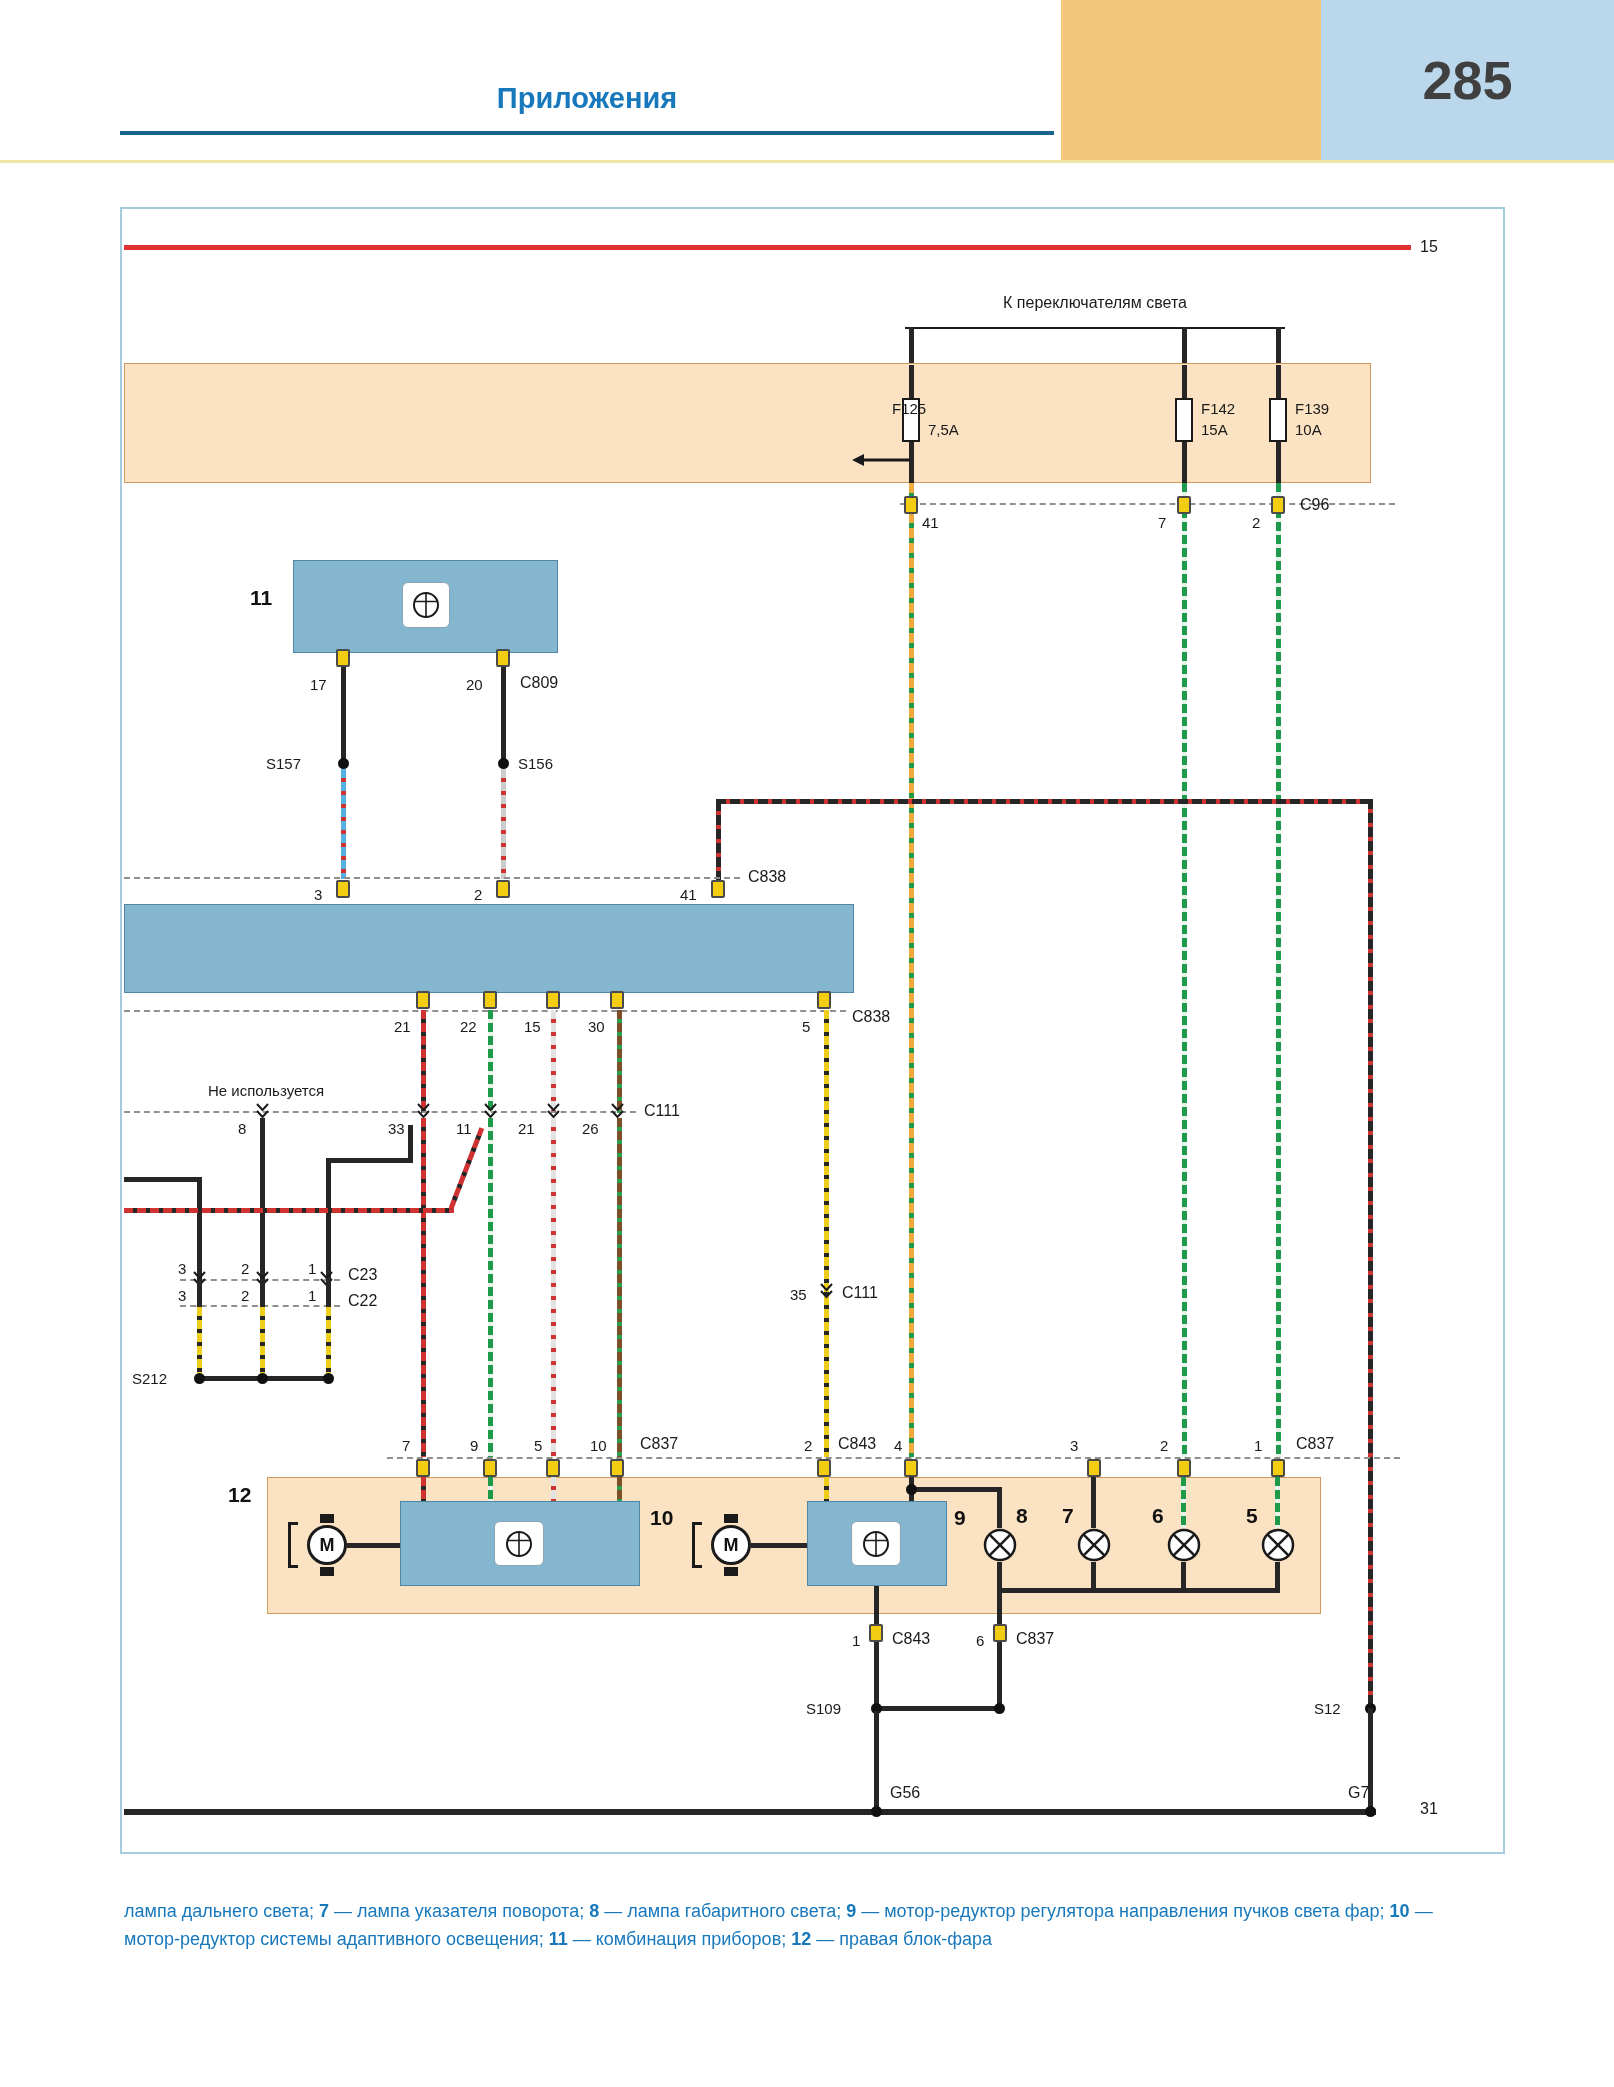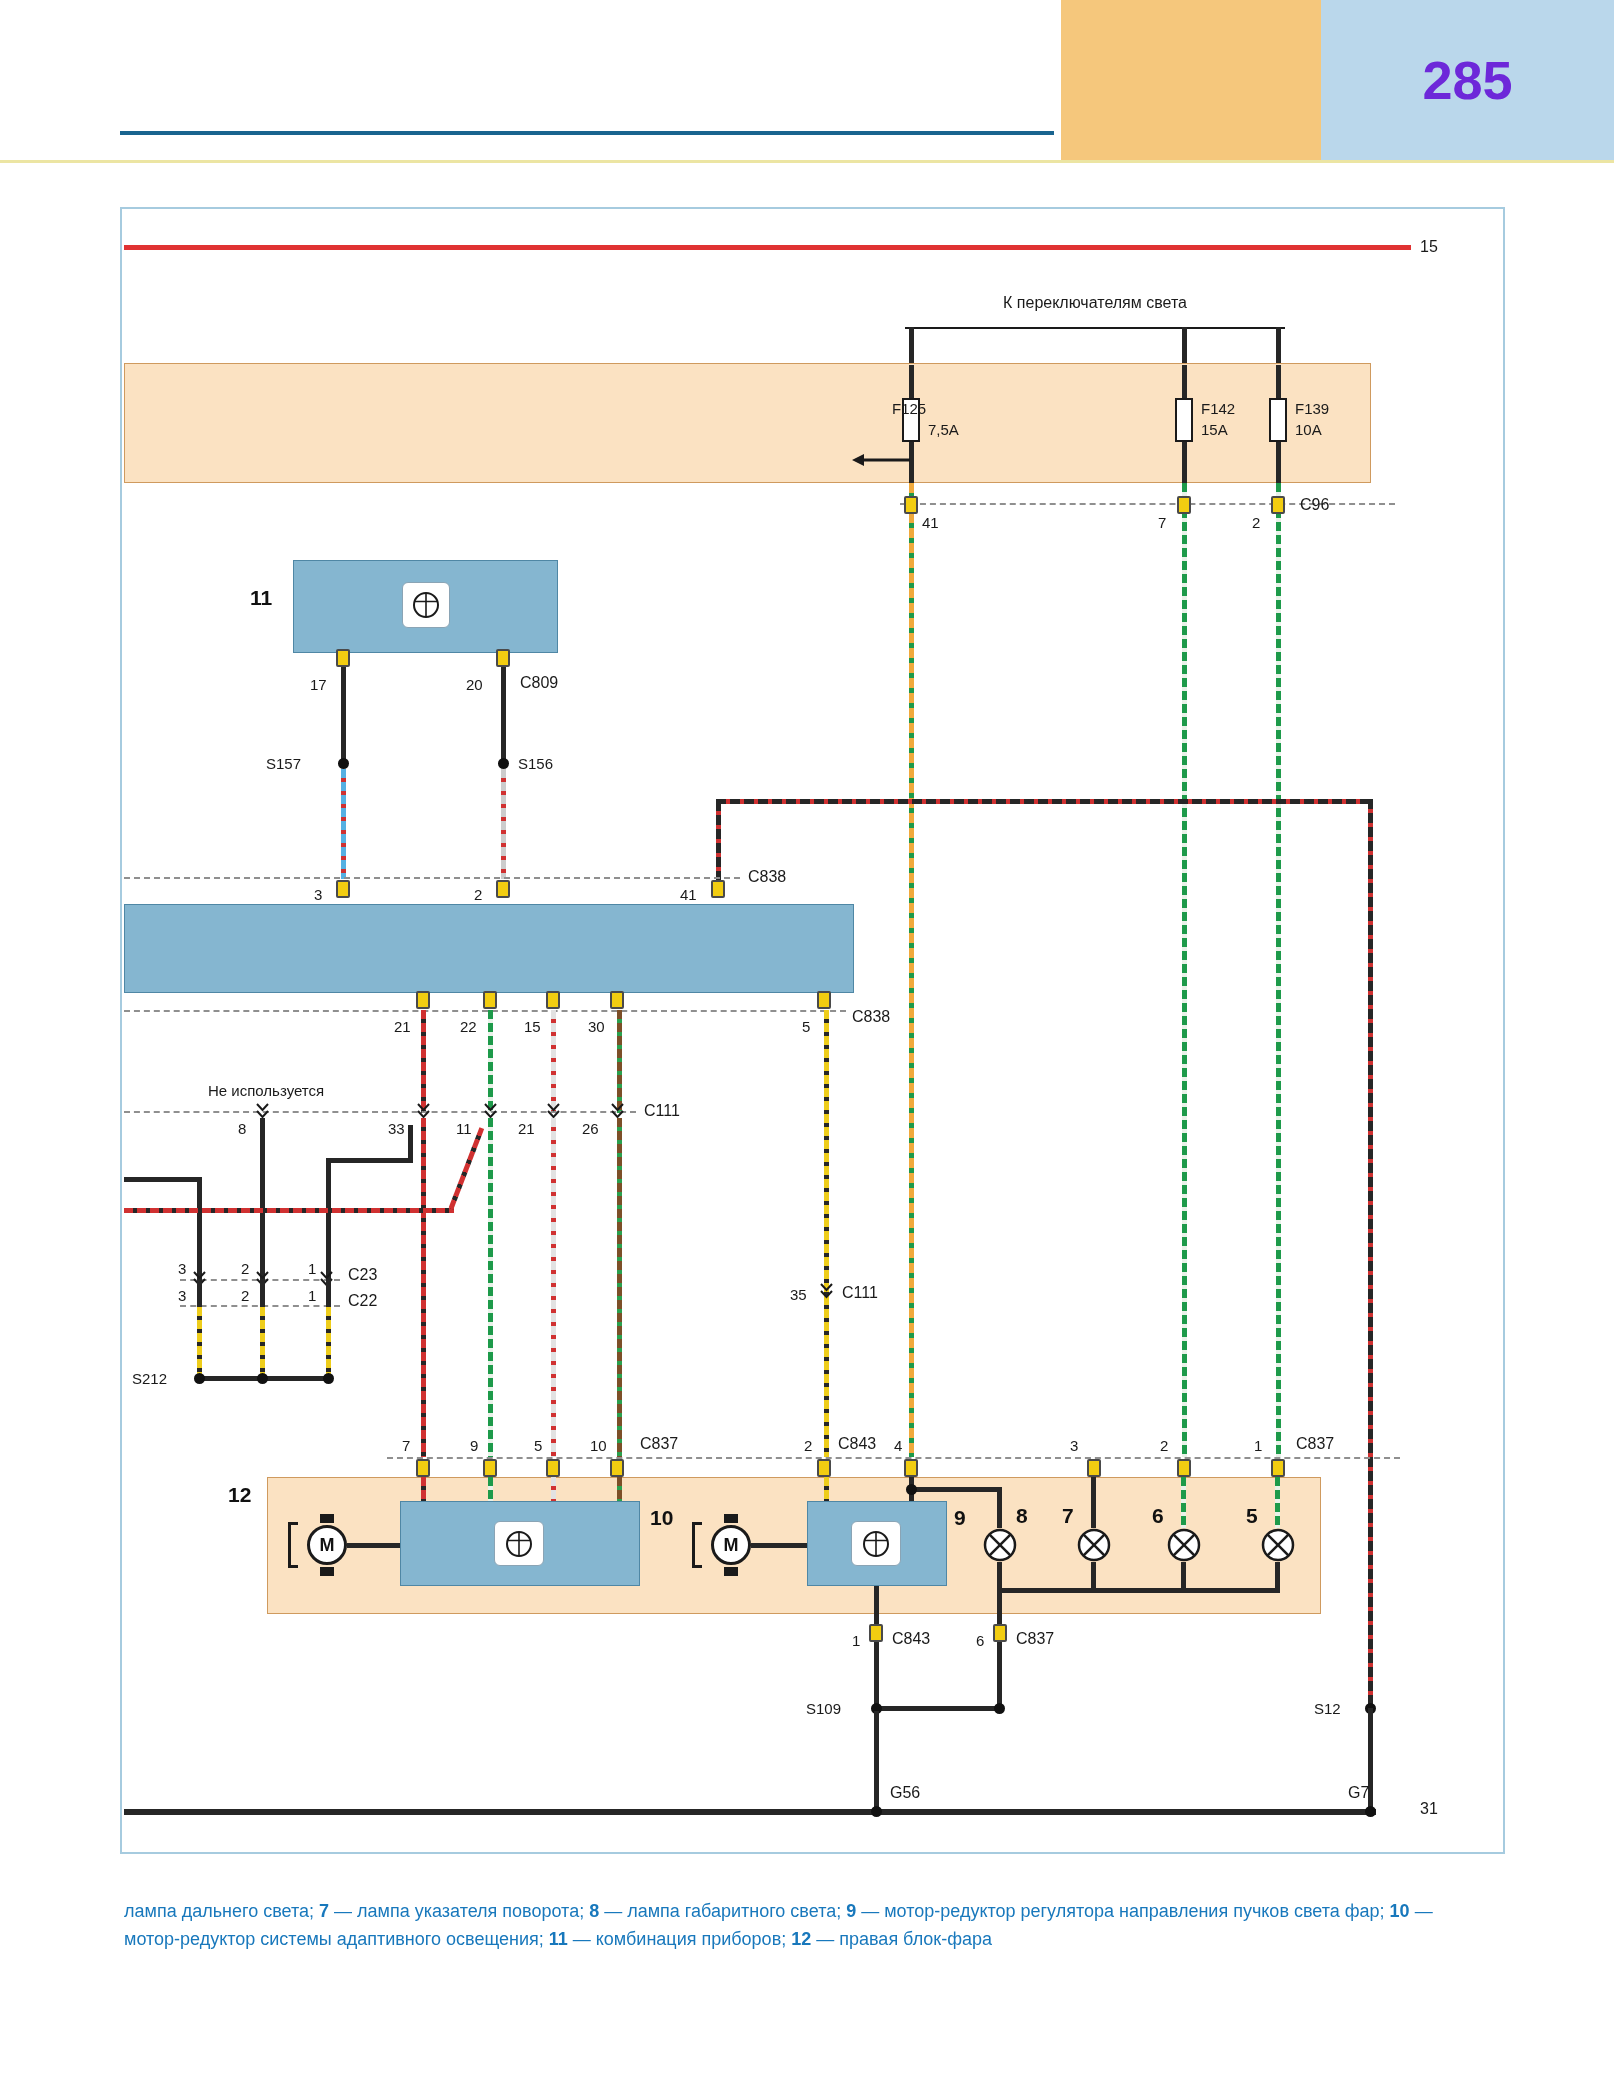--- a/index.html
+++ b/index.html
@@ -36,22 +36,23 @@
   .caption{position:absolute;font-size:18px;line-height:1.55;color:#1878bc}
   .caption .bseg{font-weight:bold}
 </style>
 </head>
 <body>
 
 <div class="page">
 
   <div class="abs" style="left:1061px;top:0;width:260px;height:160px;background:#f5c77c"></div>
   <div class="abs" style="left:1321px;top:0;width:293px;height:160px;background:#bad7eb;display:flex;align-items:center;justify-content:center">
-    <span style="font-size:54px;font-weight:bold;color:#6d28d9">285</span>
-  </div>
+    <span style="font-size:54px;font-weight:bold;color:#404040">285</span>
+  </div>
+  <div class="abs" style="left:120px;top:82px;width:934px;text-align:center;font-size:29px;font-weight:bold;color:#1878bc">Приложения</div>
   <div class="abs" style="left:120px;top:131px;width:934px;height:4px;background:#19648f"></div>
   <div class="abs" style="left:0;top:160px;width:1614px;height:3px;background:#ece5a3"></div>
 
   <div class="abs" style="left:120px;top:207px;width:1385px;height:1647px;border:2px solid #a6cbdf;background:#fff"></div>
 
   <div class="abs" style="left:124px;top:245px;width:1287px;height:5px;background:#e03232"></div>
   <span class="lbl cname" style="left:1420px;top:238px">15</span>
 
   <div class="abs lbl" style="left:950px;top:294px;width:290px;text-align:center;font-size:16px">К переключателям света</div>
   <div class="abs" style="left:905px;top:327px;width:380px;height:2px;background:#1a1a1a"></div>

